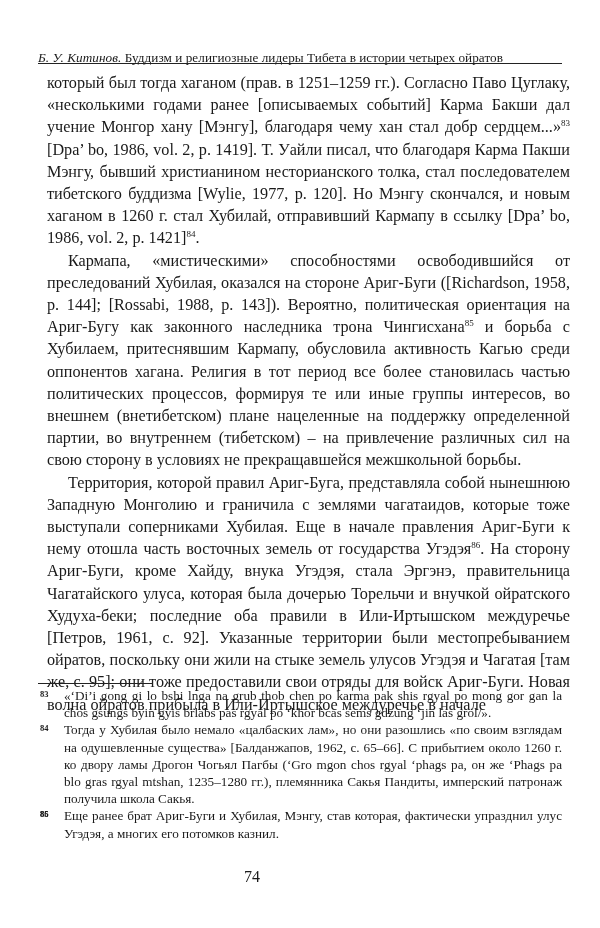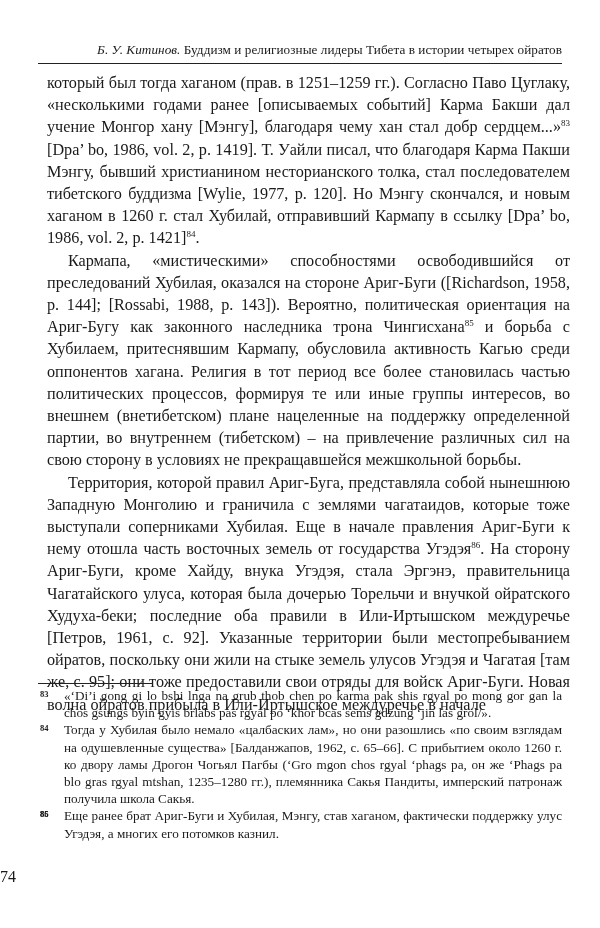--- a/index.html
+++ b/index.html
@@ -1,32 +1,32 @@
 <!DOCTYPE html>
 <html><head>
 <meta charset="utf-8">
 <style>
   html, body { margin:0; padding:0; background:#ffffff; }
   body { width:600px; height:928px; position:relative; overflow:hidden; color:#1a1a1a;
          font-family:"Liberation Serif","DejaVu Serif",serif; }
-  .page-header { position:absolute; left:38px; top:42px; width:524px; text-align:right;
+  .page-header { position:absolute; left:38px; top:50px; width:524px; text-align:left;
                  font-size:13.2px; line-height:16px; letter-spacing:0.05px; white-space:nowrap; }
   .page-header .author { font-style:italic; }
   .header-rule { position:absolute; left:38px; top:63px; width:524px; height:1px; background:#222; }
   .body-text { position:absolute; left:39px; top:72px; width:523px;
                font-size:16.2px; line-height:22.2px; text-align:justify;margin-left:8px; }
   .body-text p { margin:0; text-indent:0; }
   .body-text p.indent { text-indent:21px; }
   sup { font-size:9px; line-height:0; vertical-align:6px; }
   .fn-rule { position:absolute; left:38px; top:683px; width:115px; height:1px; background:#222; }
   .footnotes { position:absolute; left:38px; top:687px; width:524px;
                font-size:13.2px; line-height:17.2px; }
   .fn { position:relative; padding-left:26px; text-align:justify; margin:0; }
   .fn .fn-num { position:absolute; left:2px; top:0; font-size:8.5px; font-weight:bold; line-height:14px; }
-  .page-number { position:absolute; left:0; width:504px; top:868px; font-size:16px; }
+  .page-number { position:absolute; left:0; width:504px; top:868px; text-align:center; font-size:16px; }
 </style>
 </head>
 <body>
 
 <div class="page-header">
   <span class="author">Б. У. Китинов.</span>
   <span>Буддизм и религиозные лидеры Тибета в истории четырех ойратов</span>
 </div>
 <div class="header-rule"></div>
 
@@ -51,17 +51,17 @@
   </p>
   <p class="fn">
     <span class="fn-num">84</span>
     <span>Тогда у Хубилая было немало «цалбаских лам», но они разошлись «по своим взглядам на одушевленные существа» [Балданжапов, 1962, с. 65–66]. С прибытием около 1260 г. ко двору ламы Дрогон Чогьял Пагбы (‘Gro mgon chos rgyal ‘phags pa, он же ‘Phags pa blo gras rgyal mtshan, 1235–1280 гг.), племянника Сакья Пандиты, имперский патронаж получила школа Сакья.</span>
   </p>
   <p class="fn">
     <span class="fn-num">85</span>
   </p>
   <p class="fn">
     <span class="fn-num">86</span>
-    <span>Еще ранее брат Ариг-Буги и Хубилая, Мэнгу, став хаганом, фактически поддержку улус Угэдэя, а многих его потомков казнил.</span>
+    <span>Еще ранее брат Ариг-Буги и Хубилая, Мэнгу, став которая, фактически упразднил улус Угэдэя, а многих его потомков казнил.</span>
   </p>
 </div>
 
 <div class="page-number">74</div>
 
 </body></html>

